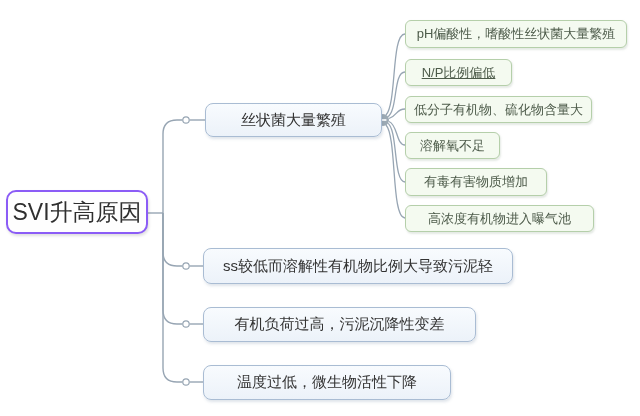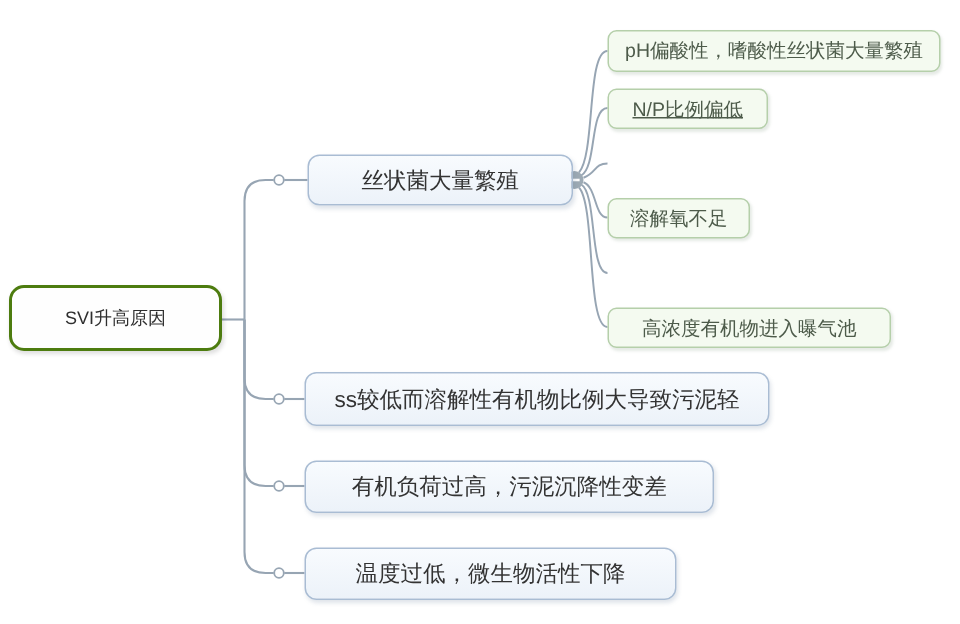--- a/index.html
+++ b/index.html
@@ -16,24 +16,24 @@
     position: absolute;
     display: flex;
     align-items: center;
     justify-content: center;
     box-sizing: border-box;
     white-space: nowrap;
     cursor: default;
   }
   .root-node {
     background: #fefefe;
-    border: 2px solid #4d7c0f;
+    border: 2px solid #8b5cf6;
     border-radius: 10px;
     color: #2f2f2f;
-    font-size: 12px;
+    font-size: 23px;
     box-shadow: 1px 2px 3px rgba(0,0,0,0.13);
   }
   .branch-node {
     background: linear-gradient(#f8fbfe, #ecf2f9);
     border: 1.5px solid #a9bcd3;
     border-radius: 8px;
     color: #333333;
     font-size: 15px;
     box-shadow: 1px 2px 3px rgba(110,130,160,0.22);
   }
@@ -97,23 +97,25 @@
   </svg>
 
   <div id="root" class="node root-node">SVI升高原因</div>
 
   <div id="b0" class="node branch-node">丝状菌大量繁殖</div>
 
   <div id="s0" class="node sub-node">pH偏酸性，嗜酸性丝状菌大量繁殖</div>
 
   <div id="s1" class="node sub-node">N/P比例偏低</div>
 
+  <div id="s2" class="node sub-node">低分子有机物、硫化物含量大</div>
 
   <div id="s3" class="node sub-node">溶解氧不足</div>
 
+  <div id="s4" class="node sub-node">有毒有害物质增加</div>
 
   <div id="s5" class="node sub-node">高浓度有机物进入曝气池</div>
 
   <div id="b1" class="node branch-node">ss较低而溶解性有机物比例大导致污泥轻</div>
 
   <div id="b2" class="node branch-node">有机负荷过高，污泥沉降性变差</div>
 
   <div id="b3" class="node branch-node">温度过低，微生物活性下降</div>
 
 </div>

